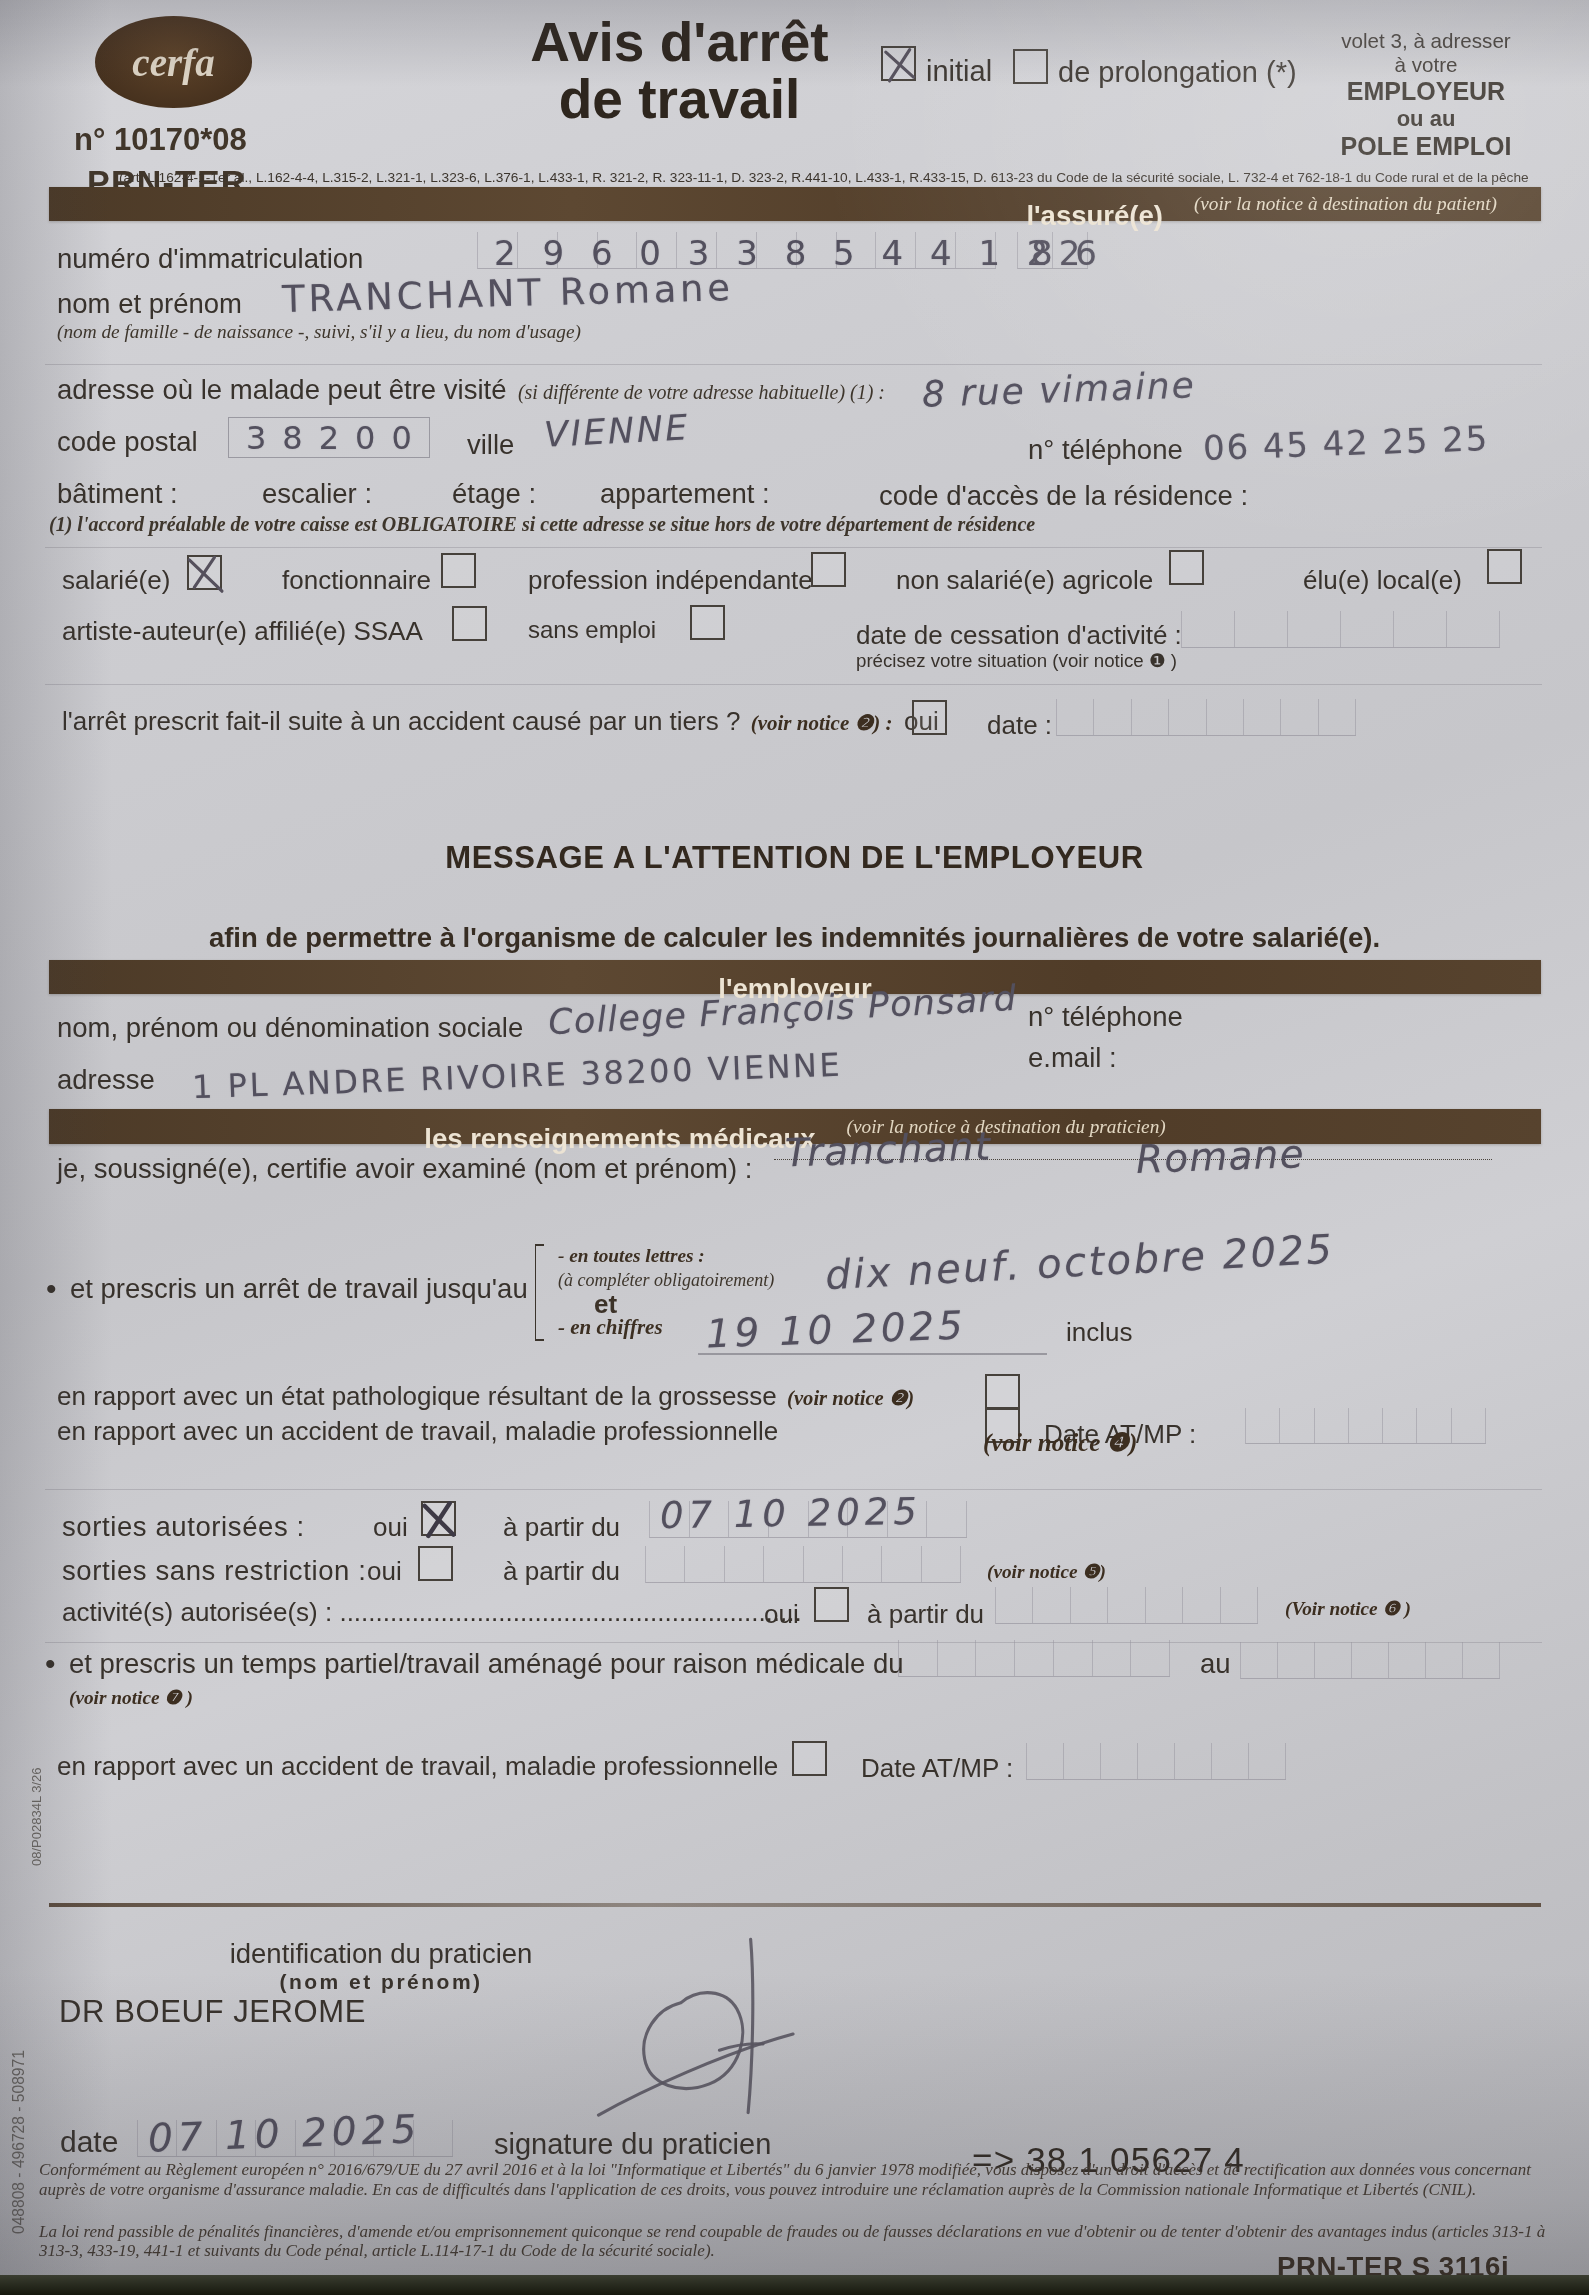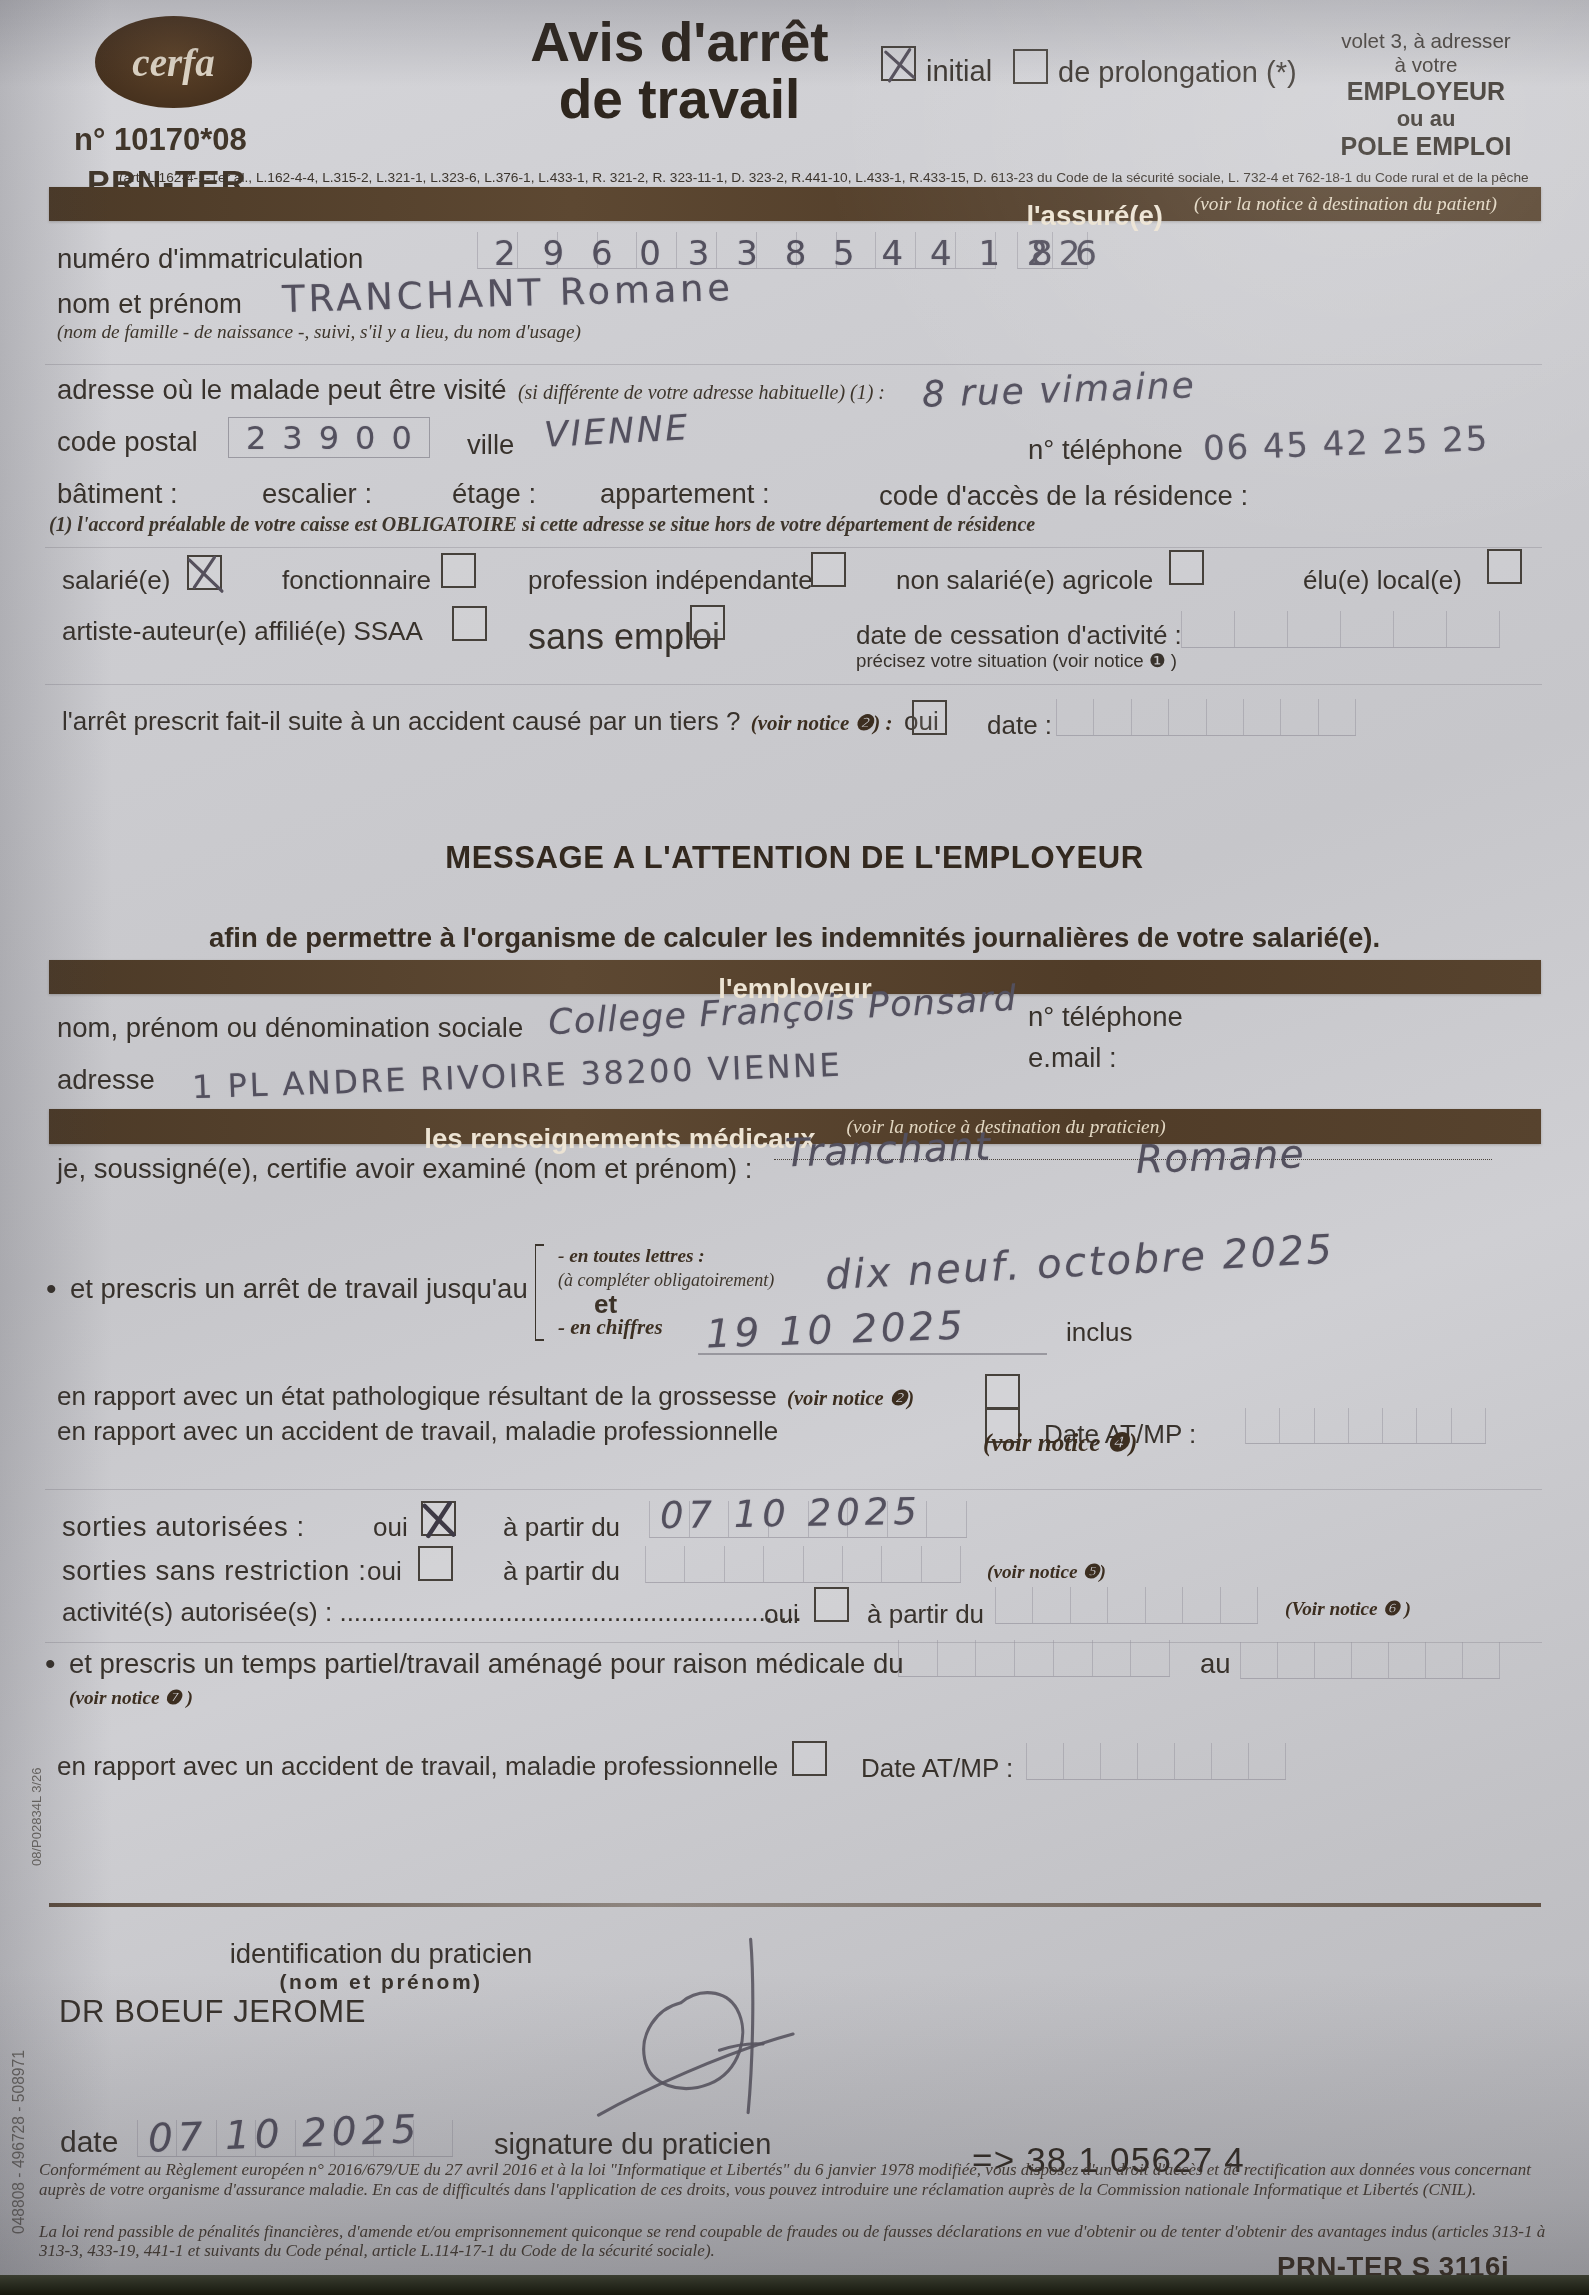--- a/index.html
+++ b/index.html
@@ -107,21 +107,21 @@
   <div class="hair" style="top:364px;"></div>
 
   <div class="abs" style="left:57px;top:374px;white-space:nowrap;">
     <span class="lbl" style="font-size:27.5px;">adresse où le malade peut être visité</span>
     <span class="it" style="font-size:20px;margin-left:8.7px;">(si différente de votre adresse habituelle) (1) :</span>
   </div>
   <div class="hw hwc" style="left:922px;top:369px;font-size:36px;letter-spacing:1.9px;transform:rotate(-2deg);">8 rue vimaine</div>
 
   <div class="abs lbl" style="left:57px;top:426px;font-size:27.5px;">code postal</div>
   <div class="abs" style="left:228px;top:417px;width:200px;height:39px;border:1.9px solid rgba(112,109,120,.55);"></div>
-  <div class="hw" style="left:246px;top:419px;font-size:32px;letter-spacing:16px;">23900</div>
+  <div class="hw" style="left:246px;top:419px;font-size:32px;letter-spacing:16px;">38200</div>
   <div class="abs lbl" style="left:467px;top:429px;font-size:27.5px;">ville</div>
   <div class="hw hwc" style="left:544px;top:411px;font-size:35px;letter-spacing:2.5px;transform:rotate(-3deg);">VIENNE</div>
   <div class="abs lbl" style="left:1028px;top:434px;font-size:27.5px;">n° téléphone</div>
   <div class="hw" style="left:1203px;top:423px;font-size:34px;letter-spacing:1.9px;transform:rotate(-2deg);">06 45 42 25 25</div>
 
   <div class="abs lbl" style="left:57px;top:478px;font-size:27.5px;">bâtiment :</div>
   <div class="abs lbl" style="left:262px;top:478px;font-size:27.5px;">escalier :</div>
   <div class="abs lbl" style="left:452px;top:478px;font-size:27.5px;">étage :</div>
   <div class="abs lbl" style="left:600px;top:478px;font-size:27.5px;">appartement :</div>
   <div class="abs lbl" style="left:879px;top:480px;font-size:27.5px;">code d'accès de la résidence :</div>
@@ -139,21 +139,21 @@
   <span class="cb" style="left:441px;top:553px;"></span>
   <div class="abs lbl" style="left:528px;top:565px;font-size:26px;">profession indépendante</div>
   <span class="cb" style="left:811px;top:552px;"></span>
   <div class="abs lbl" style="left:896px;top:565px;font-size:26px;">non salarié(e) agricole</div>
   <span class="cb" style="left:1169px;top:550px;"></span>
   <div class="abs lbl" style="left:1303px;top:565px;font-size:26px;">élu(e) local(e)</div>
   <span class="cb" style="left:1487px;top:549px;"></span>
 
   <div class="abs lbl" style="left:62px;top:616px;font-size:26px;">artiste-auteur(e) affilié(e) SSAA</div>
   <span class="cb" style="left:452px;top:606px;"></span>
-  <div class="abs lbl" style="left:528px;top:616px;font-size:36px;">sans emploi</div>
+  <div class="abs lbl" style="left:528px;top:616px;font-size:24px;">sans emploi</div>
   <span class="cb" style="left:690px;top:605px;"></span>
   <div class="abs lbl" style="left:856px;top:620px;font-size:26px;">date de cessation d'activité :</div>
   <div class="abs lbl" style="left:856px;top:650px;font-size:18.7px;">précisez votre situation (voir notice ❶ )</div>
   <div class="comb light" style="left:1181px;top:611px;width:318px;height:36px;">
       <span></span>
       <span></span>
       <span></span>
       <span></span>
       <span></span>
       <span></span>

